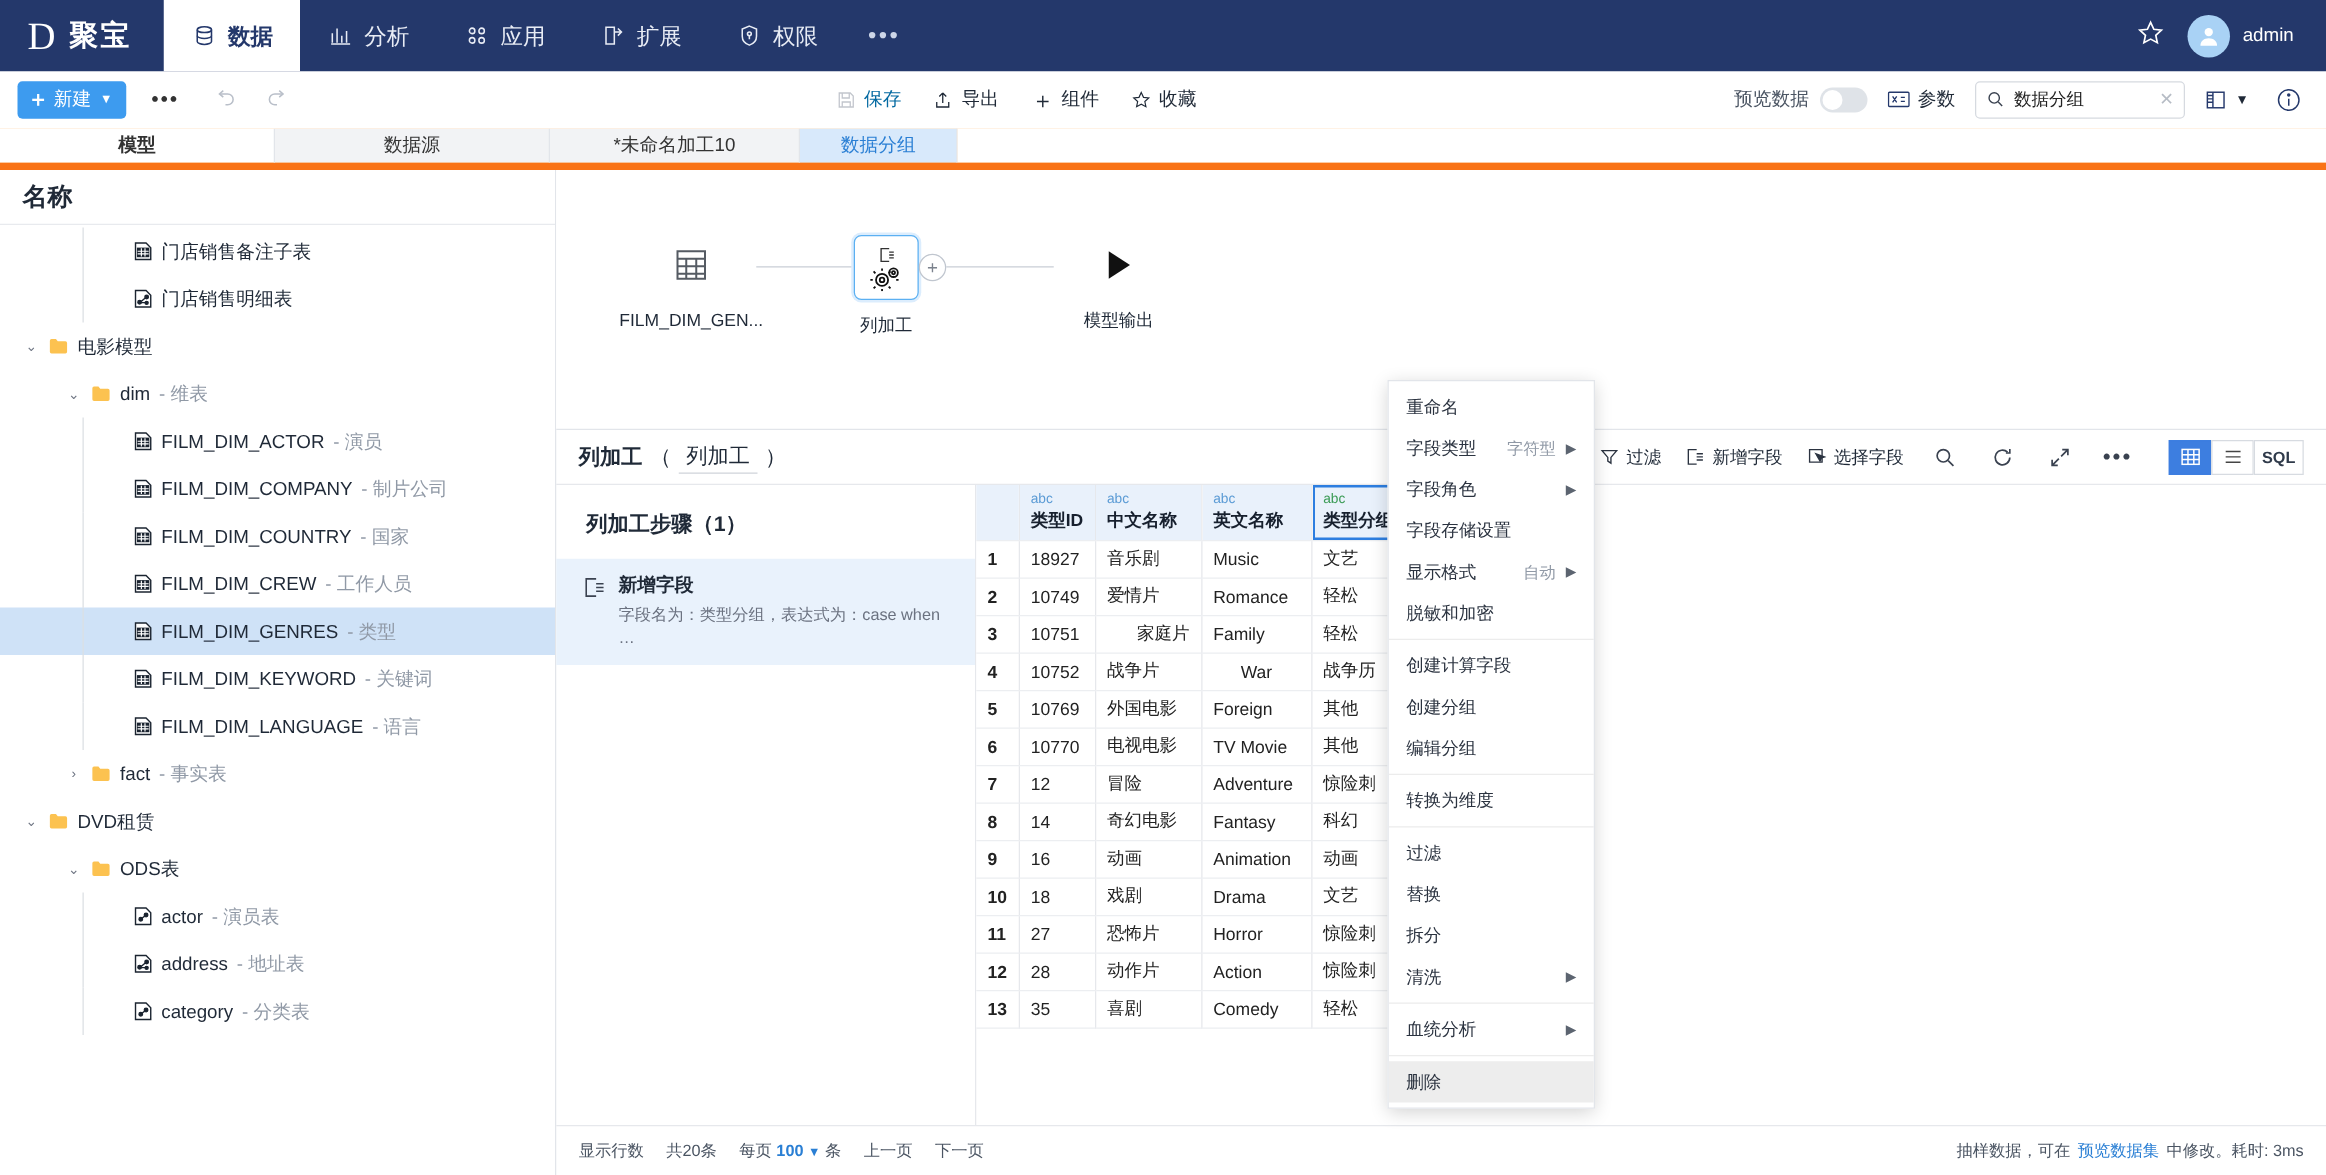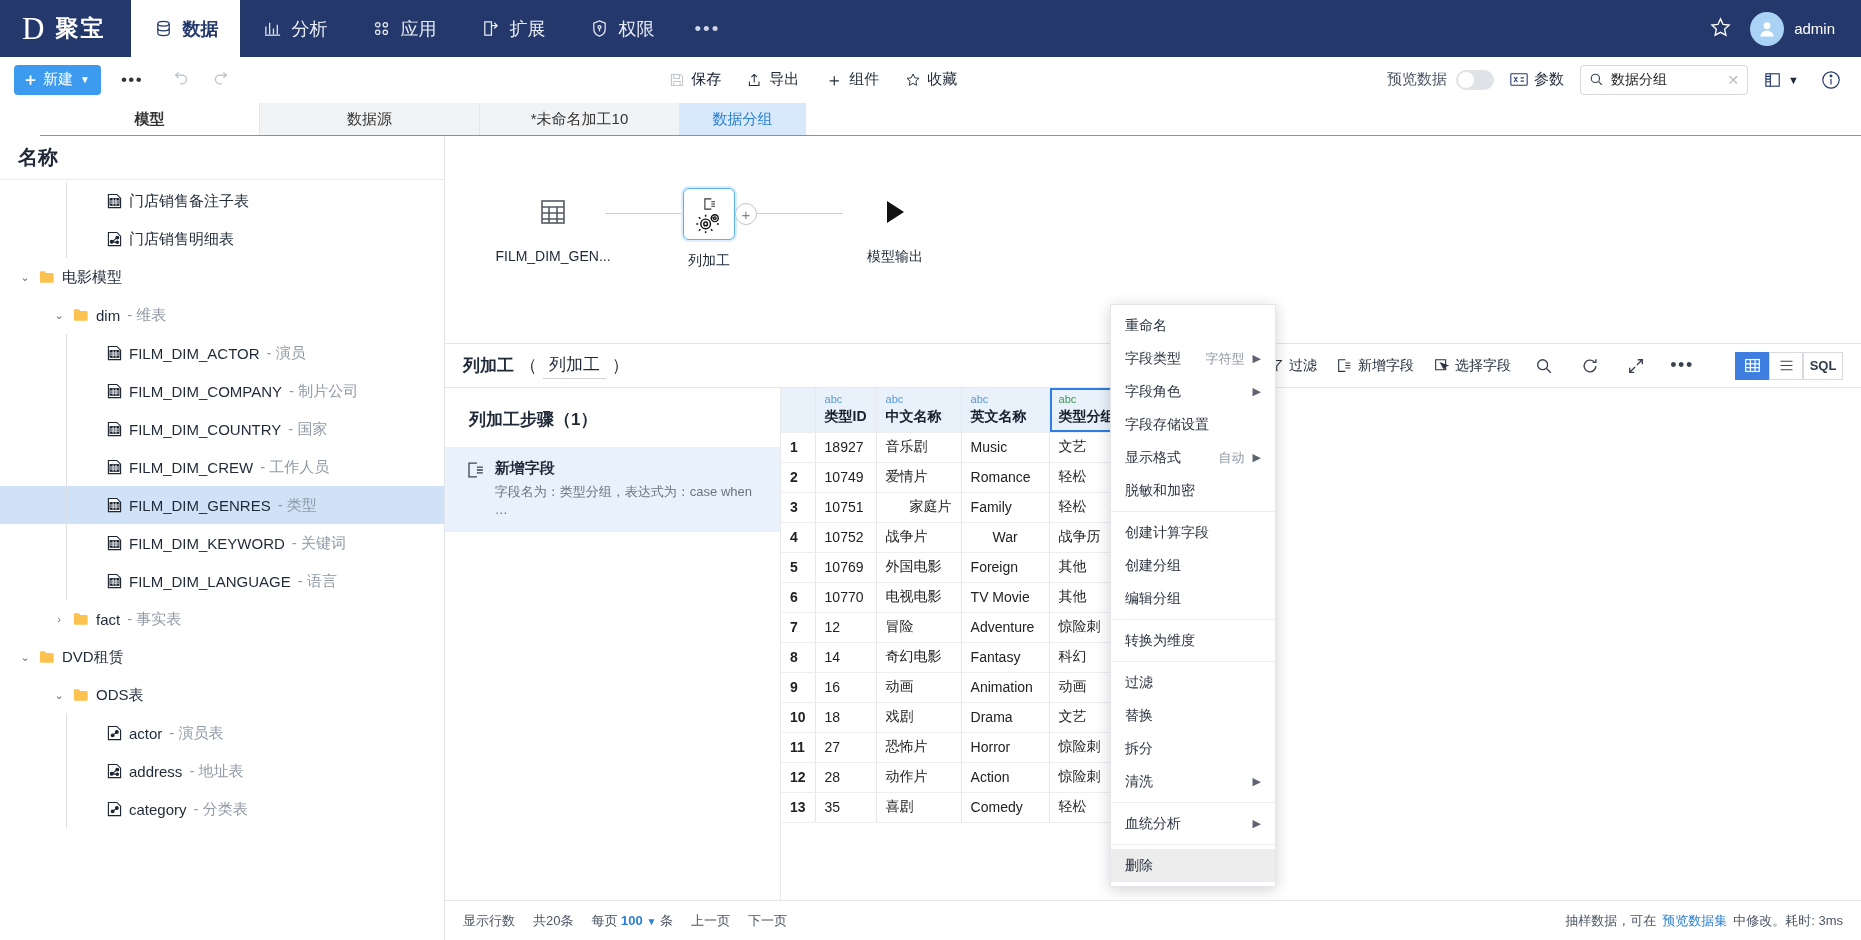--- a/index.html
+++ b/index.html
@@ -44,33 +44,33 @@
     background:#3d9bef; color:#fff; border-radius:4px; height:30px;
     display:flex; align-items:center; gap:4px; padding:0 11px 0 8px;
     font-size:15px; cursor:pointer;
   }
   .newbtn .plus { font-size:17px; font-weight:700; line-height:1; }
   .newbtn .cv { font-size:10px; margin-left:3px; }
   .tb-dots { color:#333; letter-spacing:1.5px; font-size:17px; padding:0 10px; cursor:pointer; }
   .tb-icon { color:#b9bfc9; padding:0 6px; cursor:pointer; display:flex; align-items:center; }
   .tb-center { margin-left:auto; display:flex; align-items:center; gap:26px; }
   .tb-act { display:flex; align-items:center; gap:6px; font-size:15px; color:#1f2937; cursor:pointer; white-space:nowrap; }
-  .tb-act.disabled { color:#0f172a; cursor:default; }
+  .tb-act.disabled { color:#0369a1; cursor:default; }
   .tb-right { margin-left:auto; display:flex; align-items:center; gap:16px; }
   .prev-wrap { display:flex; align-items:center; gap:9px; font-size:15px; color:#4b5563; }
   .toggle { width:38px; height:20px; background:#dfe3e8; border-radius:10px; position:relative; cursor:pointer; }
   .toggle::after { content:""; position:absolute; top:2px; left:2px; width:16px; height:16px; background:#fff; border-radius:50%; }
   .searchbox {
     width:168px; height:30px; border:1px solid #d6dae0; border-radius:4px;
     display:flex; align-items:center; gap:7px; padding:0 8px; font-size:14px; color:#222;
   }
   .searchbox .clr { margin-left:auto; color:#b6bcc5; font-size:14px; cursor:pointer; }
 
   
-  #tabs { height:33px; display:flex; background:#fdba74; border-bottom:1px solid #f97316;margin-left:40px; }
+  #tabs { height:33px; display:flex; background:#fdba74; border-bottom:6px solid #f97316; }
   .tab {
     min-width:220px; display:flex; align-items:center; justify-content:center;
     font-size:15px; color:#333; cursor:pointer; border-right:1px solid #e2e5ea;
     background:#f2f3f5;
   }
   .tab.first { background:#fff; font-weight:700; border-right:1px solid #e2e5ea; }
   .tab.sel { background:#d8e9fb; color:#2a7fd4; }
   .tab.proc { min-width:200px; }
   .tab.grp { min-width:126px; }
   .tab.spacer { flex:1; min-width:0; background:#fff; border-right:none; cursor:default; }
@@ -102,21 +102,21 @@
   .fplus { width:22px; height:22px; border:1px solid #c0c6cf; border-radius:50%; display:flex; align-items:center; justify-content:center; color:#7b828d; font-size:15px; margin-top:15px; background:#fff; }
 
   
   #bottom { flex:1; display:flex; flex-direction:column; min-height:0; }
   .bbar { height:44px; display:flex; align-items:center; padding:0 18px; border-bottom:1px solid #e6e8ec; }
   .bbar .btitle { font-size:17px; font-weight:700; display:flex; align-items:center; gap:6px; }
   .btag { font-weight:400; border-bottom:1px solid #cfd4da; padding:0 6px 2px; }
   .bbar-right { margin-left:auto; display:flex; align-items:center; gap:20px; }
   .bact { display:flex; align-items:center; gap:6px; font-size:14px; cursor:pointer; white-space:nowrap; }
   .ibtn { width:26px; height:26px; display:flex; align-items:center; justify-content:center; color:#3a4250; cursor:pointer; }
-  .vgroup { display:flex; align-items:center; gap:0; margin-left:20px; }
+  .vgroup { display:flex; align-items:center; gap:0; margin-left:8px; }
   .vbtn { width:34px; height:28px; display:flex; align-items:center; justify-content:center; border:1px solid #d7dbe1; background:#fff; cursor:pointer; color:#444; }
   .vbtn.on { background:#3d7ee0; border-color:#3d7ee0; color:#fff; }
   .vbtn.sql { width:40px; font-size:13px; font-weight:700; color:#2f3a4a; }
 
   .split { flex:1; display:flex; min-height:0; }
   .steps { width:336px; border-right:1px solid #e6e8ec; }
   .steps-h { font-size:17px; font-weight:700; padding:20px 0 16px 24px; }
   .step-item { background:#e9f2fc; display:flex; gap:10px; padding:12px 14px 14px 22px; }
   .step-t { font-size:15px; font-weight:700; color:#1f2937; }
   .step-d { font-size:13px; color:#6b7280; margin-top:5px; line-height:1.35; }

